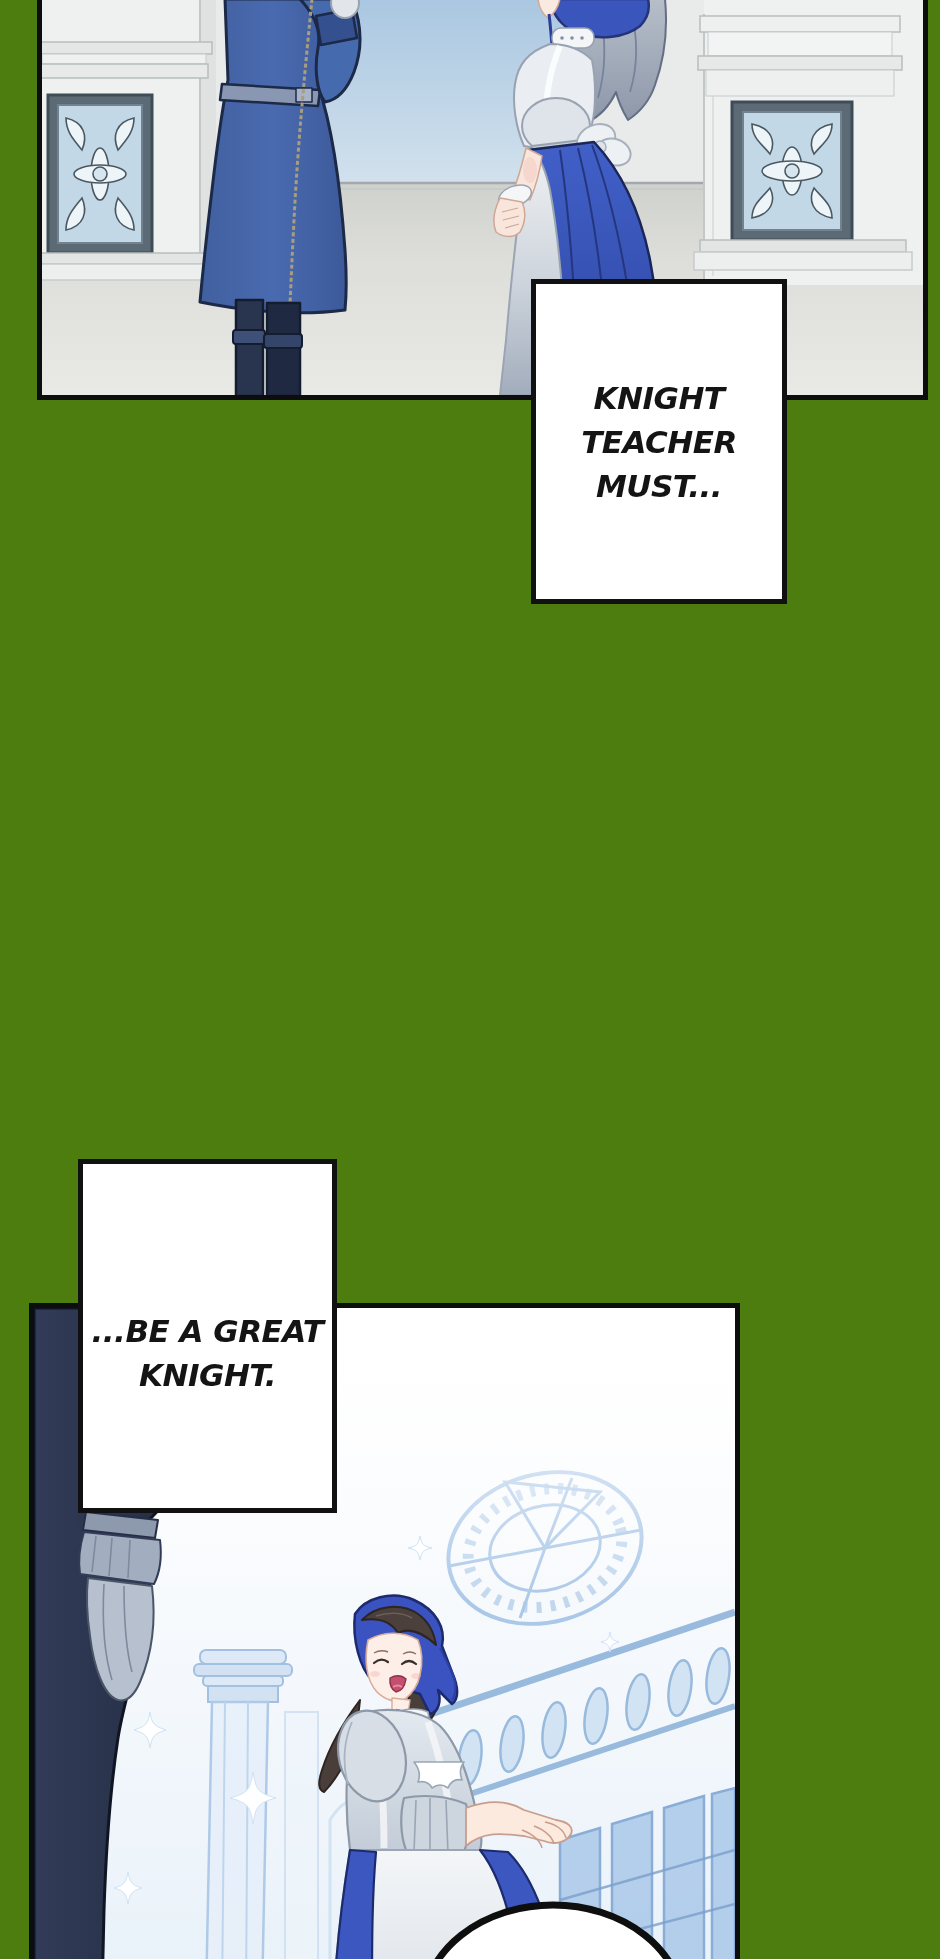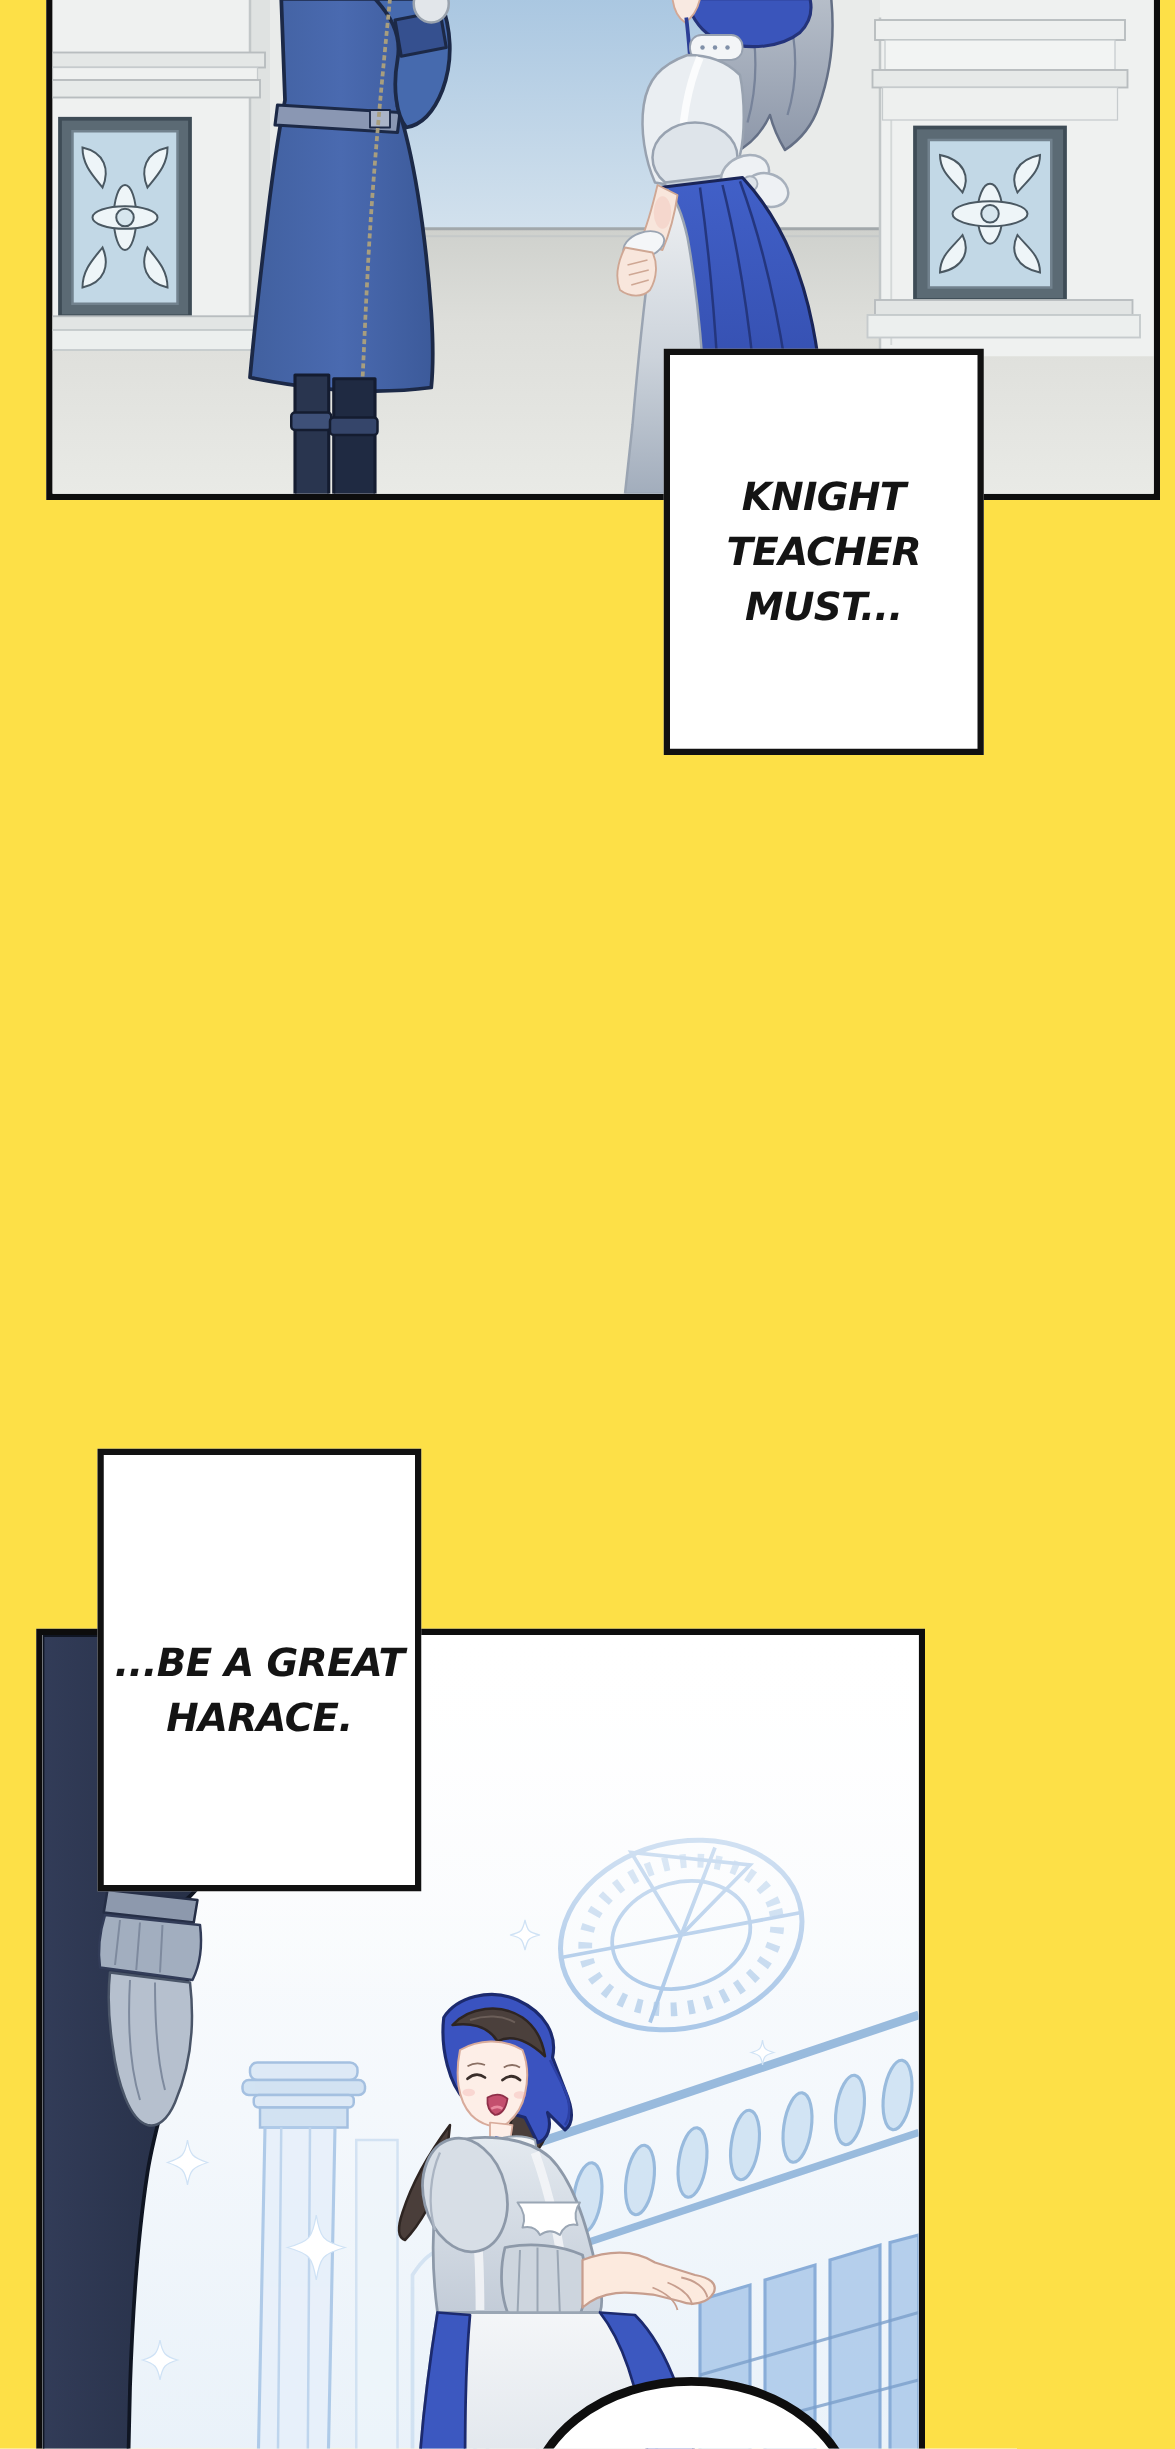--- a/index.html
+++ b/index.html
@@ -1,17 +1,17 @@
 <!DOCTYPE html>
 <html><head>
 <meta charset="utf-8">
 <style>
   html,body{margin:0;padding:0;background:#ffffff;}
   .page{
-    position:relative;width:940px;height:1959px;background:#fde047;
+    position:relative;width:940px;height:1959px;background:#4d7c0f;
     overflow:hidden;font-family:"DejaVu Sans",sans-serif;
   }
   .panel{
     position:absolute;border:5px solid #0d0d0d;box-sizing:border-box;
     overflow:hidden;background:#ffffff;z-index:1;
   }
   #panel-1{left:37px;top:-6px;width:891px;height:406px;}
   #panel-2{left:29px;top:1303px;width:711px;height:700px;}
   .panel svg{display:block;width:100%;height:100%;}
   .speech-box{
@@ -166,21 +166,21 @@
   </div>
 
   <div class="speech-box" id="speech-box-1">
     <div class="speech-line">KNIGHT</div>
     <div class="speech-line">TEACHER</div>
     <div class="speech-line">MUST...</div>
   </div>
 
   <div class="speech-box" id="speech-box-2">
     <div class="speech-line">...BE A GREAT</div>
-    <div class="speech-line">HARACE.</div>
+    <div class="speech-line">KNIGHT.</div>
   </div>
 
   <div class="panel" id="panel-2">
     <svg viewBox="34 1308 701 690" preserveAspectRatio="none">
       <defs>
         <linearGradient id="bg2" x1="0" y1="0" x2="0" y2="1">
           <stop offset="0" stop-color="#ffffff"></stop>
             <stop offset="0.55" stop-color="#f4f8fc"></stop>
             <stop offset="1" stop-color="#e8f1f9"></stop>
         </linearGradient>

